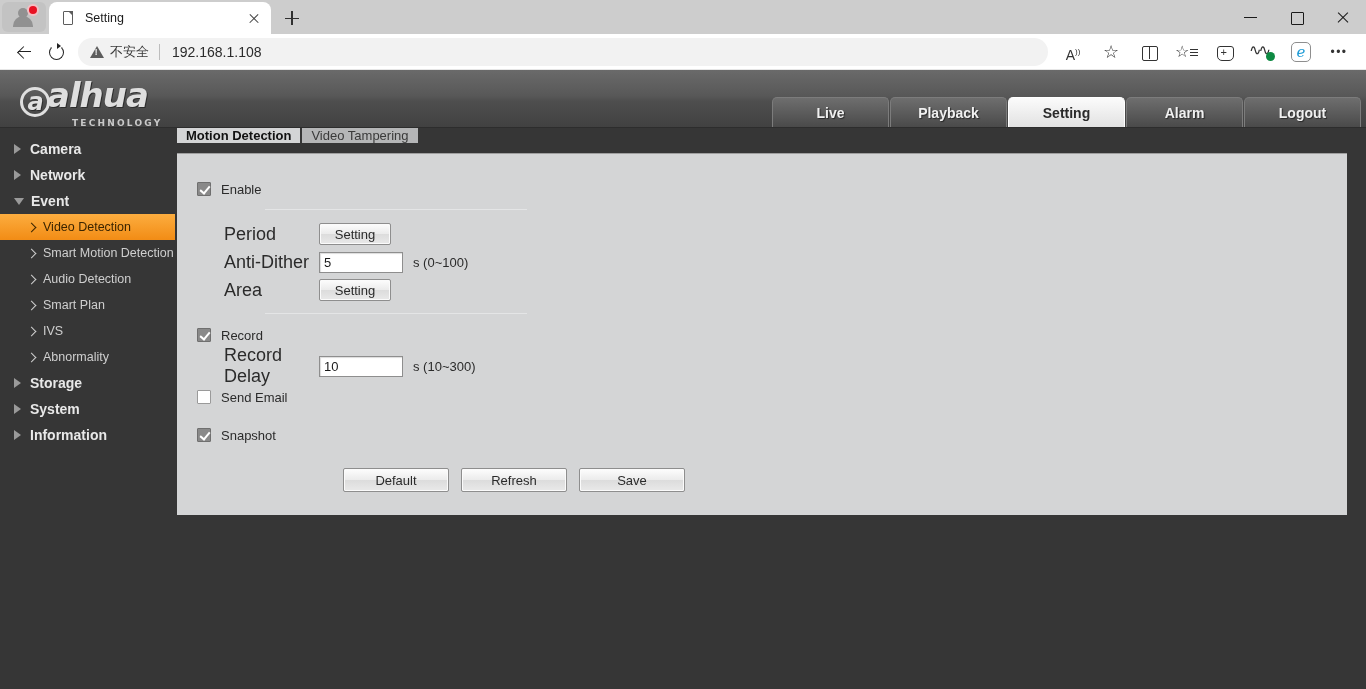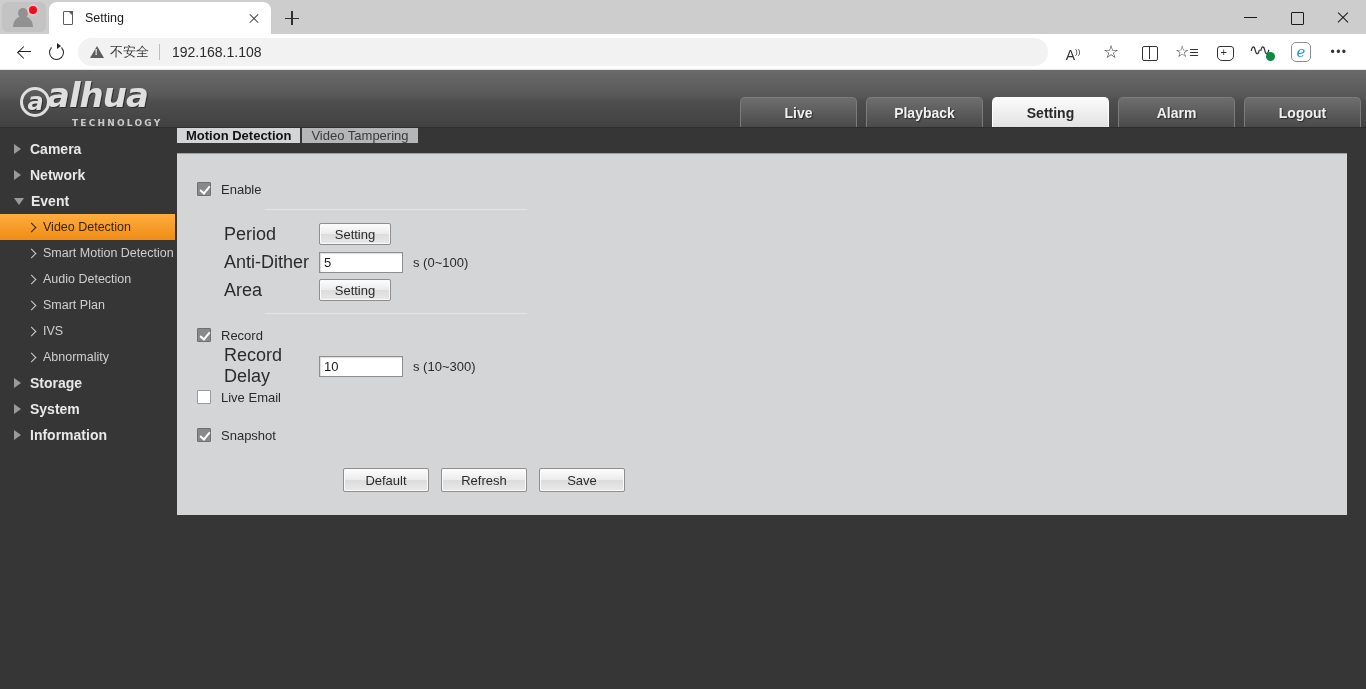--- a/index.html
+++ b/index.html
@@ -232,21 +232,21 @@
     border: 3px solid #dfdfdf; border-radius: 50%;
     width: 30px; height: 30px; line-height: 24px; text-align: center;
     font-size: 24px; margin-right: -3px; vertical-align: -3px;
   }
   .logo .sub {
     font-family: "DejaVu Sans", sans-serif;
     font-size: 9px; color: #c9c9c9; letter-spacing: 2.2px;
     margin-left: 52px; margin-top: 1px; font-weight: bold;
   }
   .navtabs {
-    position: absolute; right: 5px; bottom: 0; display: flex; gap: 8px;
+    position: absolute; right: 5px; bottom: 0; display: flex;
   }
   .navtab {
     width: 117px; height: 30px; margin-left: 1px;
     background: linear-gradient(to bottom, #6e6e6e, #4a4a4a);
     border-radius: 5px 5px 0 0;
     border: 1px solid #7c7c7c; border-bottom: none;
     display: flex; align-items: center; justify-content: center;
     font-size: 14px; font-weight: bold; color: #f0f0f0;
     text-shadow: 1px 1px 1px #2a2a2a;
   }
@@ -339,21 +339,21 @@
   .txtinput {
     width: 84px; height: 21px; background: #ffffff;
     border: 1px solid #8e8e8e; font-size: 13px; color: #1a1a1a;
     padding: 0 4px; font-family: "Liberation Sans", sans-serif;
     line-height: 19px;
     box-shadow: inset 1px 1px 1px rgba(0,0,0,0.14);
   }
   .unit { font-size: 13px; color: #2b2b2b; margin-left: 10px; }
 
   .btnrow { display: flex; margin: 22px 0 0 146px; }
-  .btn-act { width: 86px; height: 24px; margin-right: 12px; }
+  .btn-act { width: 106px; height: 24px; margin-right: 12px; }
 </style>
 </head>
 <body>
 
 <div class="browser">
 
   <div class="tabstrip">
     <div class="profile-btn">
       <span class="head"></span>
       <span class="body"></span>
@@ -510,21 +510,21 @@
             </div>
 
             <div class="frow" style="margin-top:6px">
               <span class="flabel">Record Delay</span>
               <input class="txtinput" type="text" value="10" style="">
               <span class="unit">s (10~300)</span>
             </div>
 
             <div class="cb-row" style="margin-top:6px">
               <span class="cbox"></span>
-              <span class="cb-label">Live Email</span>
+              <span class="cb-label">Send Email</span>
             </div>
 
             <div class="cb-row" style="margin-top:16px">
               <span class="cbox checked"></span>
               <span class="cb-label">Snapshot</span>
             </div>
 
             <div class="btnrow">
               <span class="btn btn-act">Default</span>
               <span class="btn btn-act">Refresh</span>

